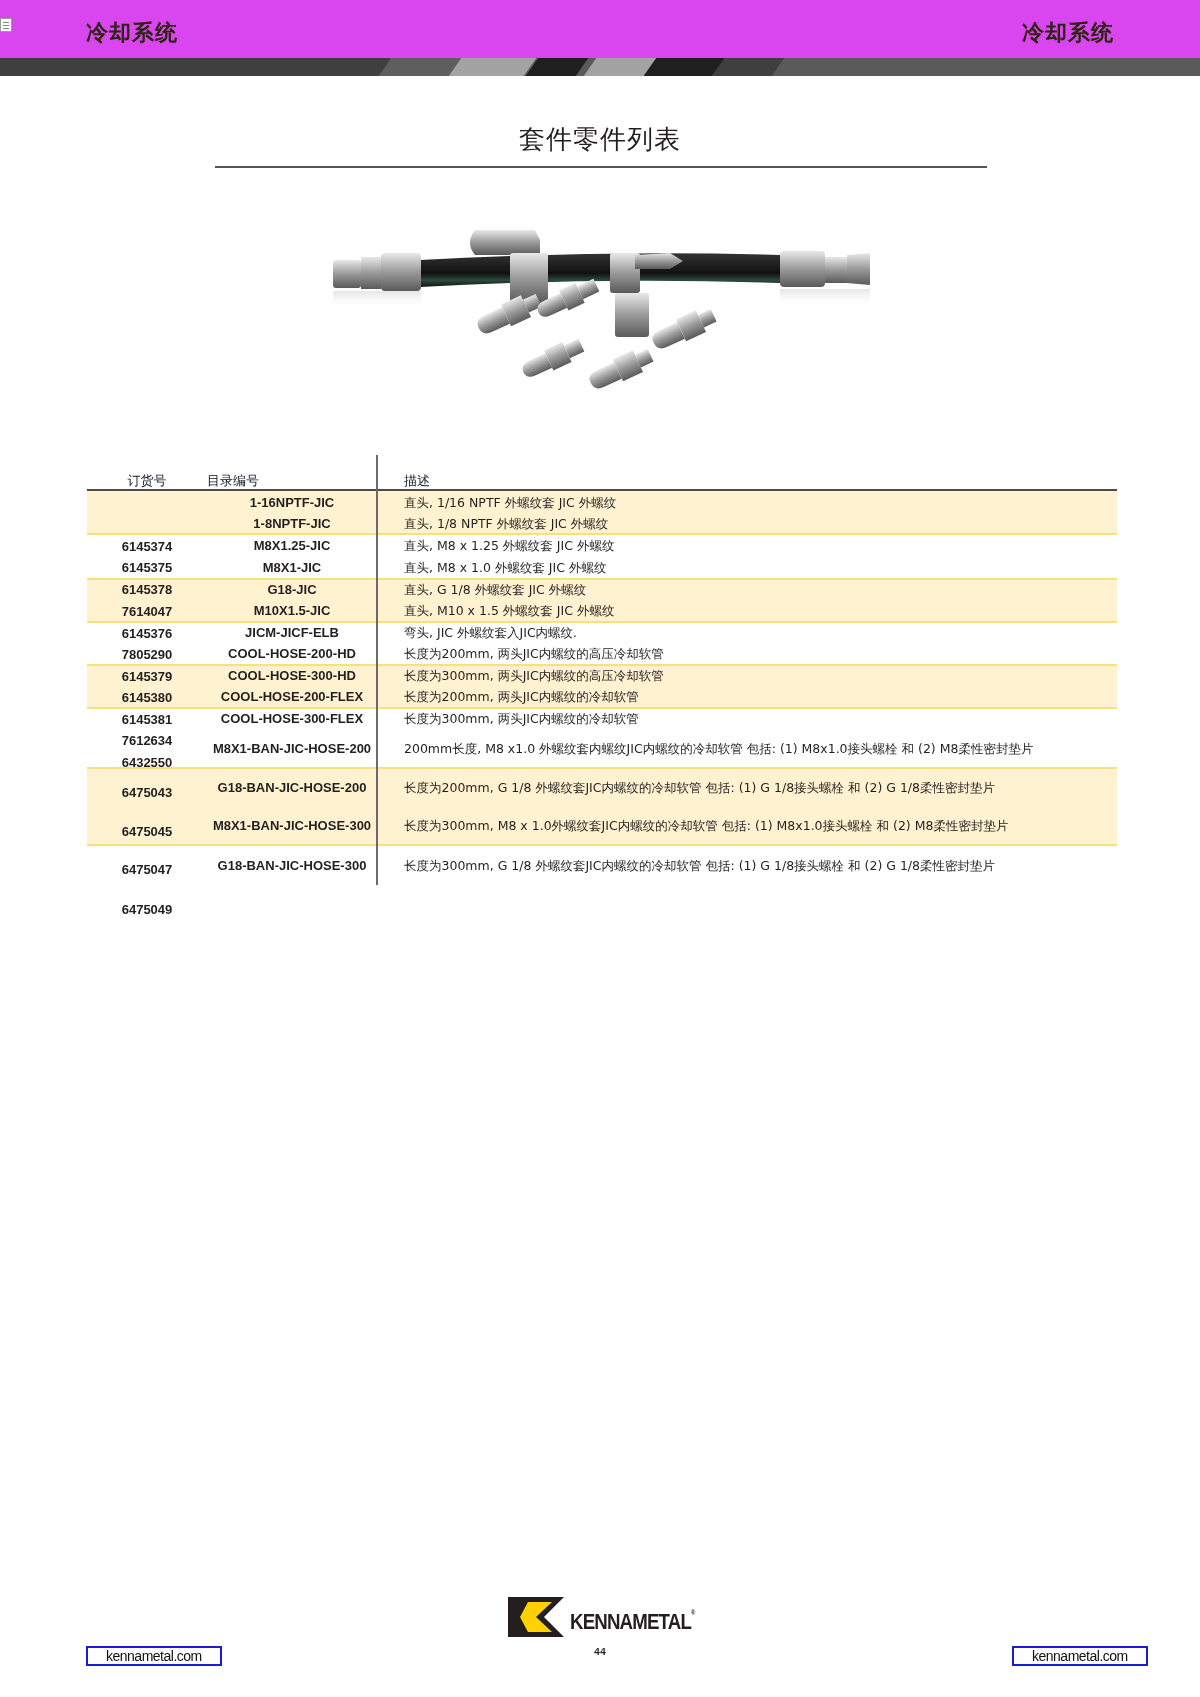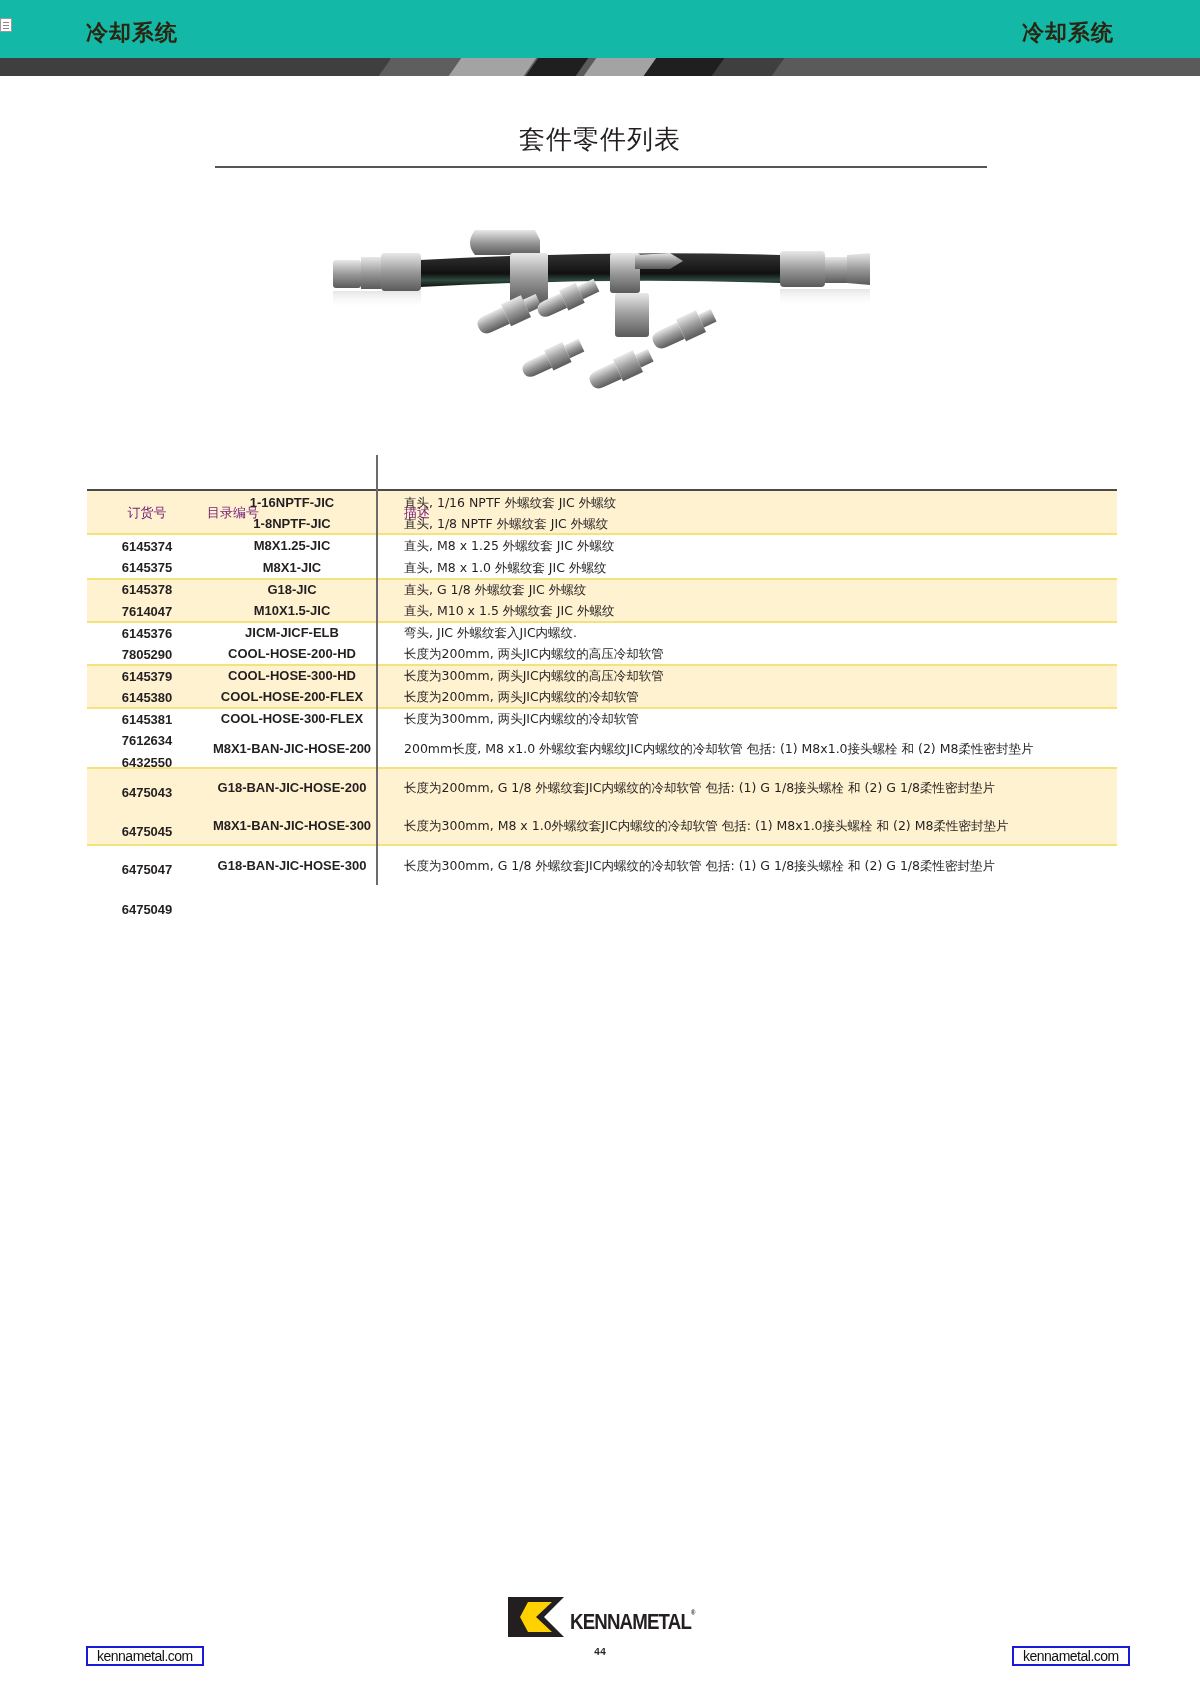--- a/index.html
+++ b/index.html
@@ -1,49 +1,49 @@
 <!DOCTYPE html>
 <html><head>
 <meta charset="utf-8">
 <style>
   html, body { margin:0; padding:0; }
   body { width:1200px; height:1697px; position:relative; background:#ffffff; overflow:hidden;
          font-family:"DejaVu Sans", "Liberation Sans", sans-serif; color:#231f20; }
-  .hdr { position:absolute; left:0; top:0; width:1200px; height:58px; background:#14b8a6; }
+  .hdr { position:absolute; left:0; top:0; width:1200px; height:58px; background:#d946ef; }
   .hdr-title { position:absolute; top:18px; font-size:22px; font-weight:bold; color:#2b2410; letter-spacing:1px; }
   .hdr-title.left { left:86px; }
   .hdr-title.right { right:86px; }
   .note-icon { position:absolute; left:0; top:18px; width:12px; height:14px; background:#fff; border:1px solid #999;
                border-radius:1px; box-sizing:border-box; }
   .note-icon::before { content:""; position:absolute; left:2px; top:3px; width:6px; height:1px; background:#888;
                        box-shadow:0 3px 0 #888, 0 6px 0 #888; }
   .stripe { position:absolute; left:0; top:58px; width:1200px; height:18px; background:#5a5a5a; overflow:hidden; }
   .stripe .seg { position:absolute; top:0; height:18px; transform:skewX(-35deg); }
   .doc-title { position:absolute; left:0; width:1200px; top:122px; text-align:center; font-size:26px; color:#231f20; letter-spacing:1px; }
   .title-rule { position:absolute; left:215px; width:772px; top:166px; height:1.5px; background:#555; }
   .product-img { position:absolute; left:325px; top:225px; width:550px; height:190px; }
   .tbl { position:absolute; left:87px; top:462px; width:1030px; }
   .tbl .vline { position:absolute; left:289px; top:-7px; width:1.5px; height:430px; background:#6b6b6b; }
-  .th { position:absolute; top:10px; font-size:13px; color:#701a75;margin-top:32px; }
+  .th { position:absolute; top:10px; font-size:13px; color:#0f172a; }
   .head-rule { position:absolute; left:0; top:27px; width:1030px; height:1.5px; background:#4a4a4a; }
   .band { position:absolute; left:0; width:1030px; background:#FFF2D1; }
   .sep { position:absolute; left:0; width:1030px; height:2px; background:#F6E27A; }
   .row { position:absolute; left:0; width:1030px; height:20px; font-size:13px; line-height:20px; }
   .c-order { position:absolute; left:0; width:120px; text-align:center; font-weight:bold; font-family:"Liberation Sans", sans-serif;margin-top:44px; }
   .c-cat { position:absolute; left:120px; width:170px; text-align:center; font-weight:bold; font-family:"Liberation Sans", sans-serif; white-space:nowrap; }
   .c-desc { position:absolute; left:317px; white-space:nowrap; font-size:12.5px; }
   .footer-logo { position:absolute; left:508px; top:1597px; width:205px; height:40px; }
   .logo-k { position:absolute; left:0; top:0; width:60px; height:40px; }
   .logo-text { position:absolute; left:62px; top:12px; font-family:"Liberation Sans", sans-serif; font-weight:bold;
                font-size:22px; letter-spacing:-1px; color:#231f20; transform:scaleX(0.85); transform-origin:left; }
   .logo-reg { font-size:7px; vertical-align:top; }
   .page-num { position:absolute; left:0; width:1200px; top:1647px; text-align:center; font-size:10px; font-weight:bold;
               font-family:Liberation Mono, monospace; }
   .foot-link { position:absolute; top:1646px; font-size:14px; font-family:"Liberation Sans", sans-serif; color:#111;
-               border:2px solid #1a1adb; padding:0 9px; line-height:16px; letter-spacing:-0.5px; text-decoration:none; }
+               border:2px solid #1a1adb; padding:0 18px; line-height:16px; letter-spacing:-0.5px; text-decoration:none; }
   .foot-link.left { left:86px; }
   .foot-link.right { left:1012px; }
 </style>
 </head>
 <body>
 
 <div class="hdr">
   <span class="note-icon"></span>
   <span class="hdr-title left">冷却系统</span>
   <span class="hdr-title right">冷却系统</span>

